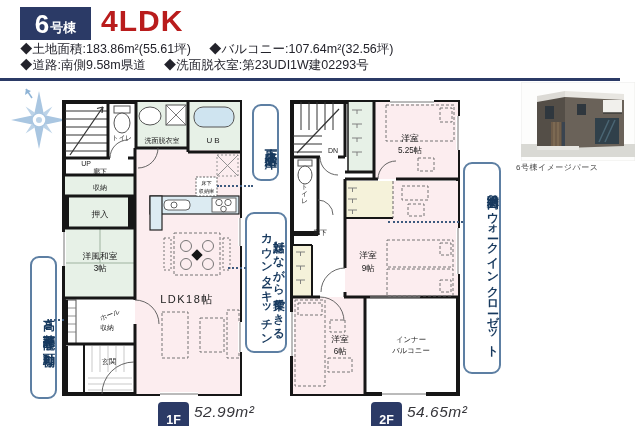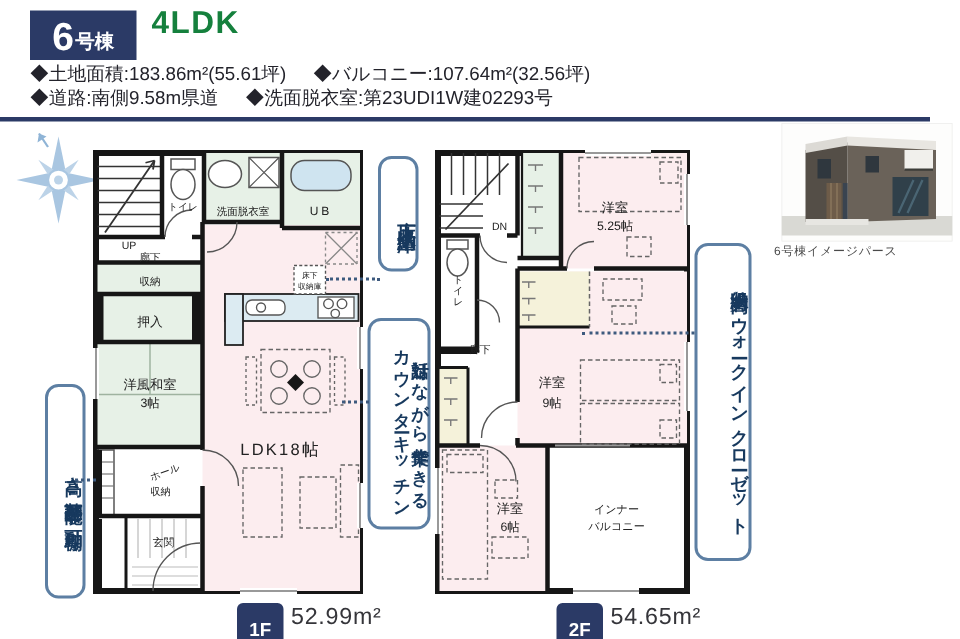--- a/index.html
+++ b/index.html
@@ -4,21 +4,21 @@
 <style>
   html,body{margin:0;padding:0;background:#fff;}
   .stage{position:relative;width:640px;height:426px;background:#ffffff;overflow:hidden;
          font-family:"Liberation Sans",sans-serif;color:#23232b;}
   .abs{position:absolute;}
   
   .bldg-badge{left:20px;top:7px;width:71px;height:33px;background:#2b3a66;color:#fff;
               display:flex;align-items:center;justify-content:center;gap:1px;}
   .bldg-badge .num{font-size:26px;font-weight:bold;line-height:1;}
   .bldg-badge .suf{font-size:13px;font-weight:bold;padding-top:9px;}
-  .plan-type{left:101px;top:4px;font-size:21px;font-weight:600;color:#15803d;letter-spacing:1px;}
+  .plan-type{left:101px;top:4px;font-size:30px;font-weight:600;color:#b91c1c;letter-spacing:1px;}
   .spec-line{left:20px;display:flex;gap:18px;font-size:12.5px;font-weight:400;color:#23232b;white-space:nowrap;}
   .spec1{top:41px;} .spec2{top:57px;}
   .top-rule{left:0;top:78px;width:620px;height:3px;background:#2b3a66;}
   
   .persp{left:521px;top:82px;width:114px;height:79px;}
   .persp-caption{left:516px;top:162px;width:124px;text-align:left;font-size:8px;color:#4a4a4a;letter-spacing:0.5px;}
   
   .callout{position:absolute;box-sizing:border-box;background:#fff;border:2px solid #5d7fa3;border-radius:9px;
            color:#17395e;font-weight:700;writing-mode:vertical-rl;text-orientation:upright;
            text-align:center;letter-spacing:2px;line-height:1.05;}
@@ -27,21 +27,21 @@
   .co-kitchen{left:245px;top:212px;width:42px;height:141px;font-size:11.5px;letter-spacing:1px;}
   .co-shelf{left:30px;top:256px;width:27px;height:143px;font-size:12px;letter-spacing:1px;}
   .co-wic{left:463px;top:162px;width:38px;height:212px;font-size:12px;letter-spacing:1px;}
   
   .dotline{position:absolute;border-top:2px dotted #3d5a7e;height:0;}
   
   svg text{font-family:"Liberation Sans",sans-serif;fill:#222;}
   
   .fbadge{position:absolute;width:31px;height:36px;background:#2b3a66;color:#fff;border-radius:4px;
           font-size:12.5px;font-weight:bold;display:flex;align-items:center;justify-content:center;}
-  .farea{position:absolute;font-size:15.5px;color:#35353a;letter-spacing:0.5px;}
+  .farea{position:absolute;font-size:15.5px;color:#35353a;letter-spacing:0.5px;font-style:italic;}
 </style>
 </head>
 <body>
 
 <div class="stage">
 
   <div class="abs bldg-badge">
     <span class="num">6</span>
     <span class="suf">号棟</span>
   </div>

